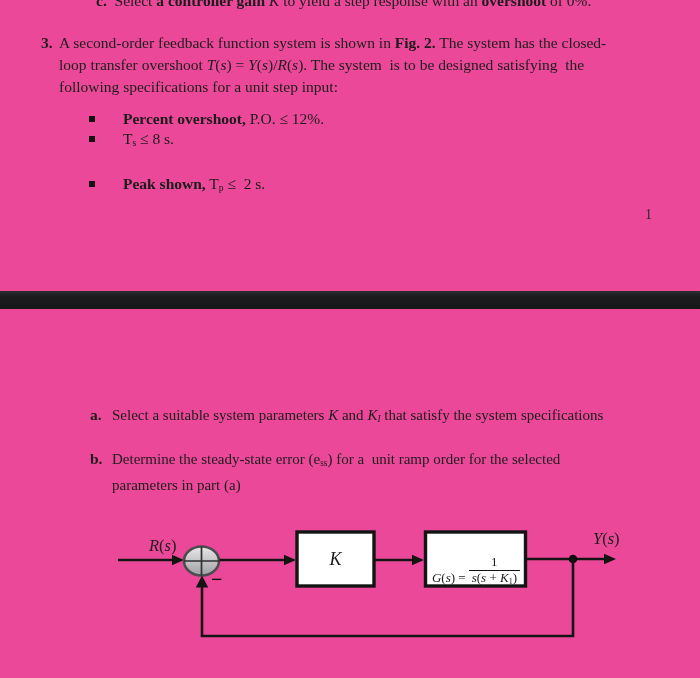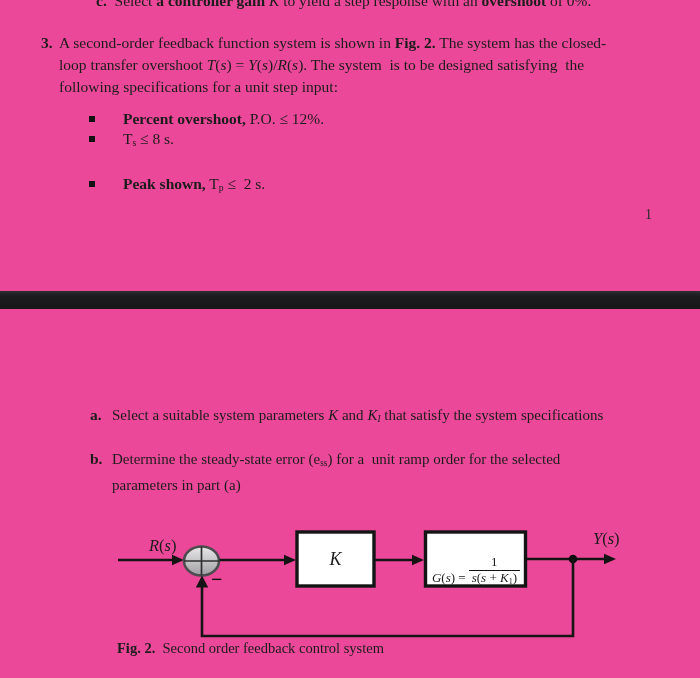--- a/index.html
+++ b/index.html
@@ -144,15 +144,14 @@
     <div class="gbox">
       <span class="line"><span class="i">G</span><span>(</span><span class="i">s</span><span>) =</span></span>
       <span class="frac">
         <span class="num line"><span>1</span></span>
         <span class="den line"><span class="i">s</span><span>(</span><span class="i">s</span><span> + </span><span class="i">K</span><span class="sub">1</span><span>)</span></span>
       </span>
     </div>
     <div class="minus">−</div>
   </div>
 
-  <div class="caption line"><span class="b">Fig. 2.</span><span>  Second order feedback control system</span></div>
 
 </div>
 
 </body></html>

